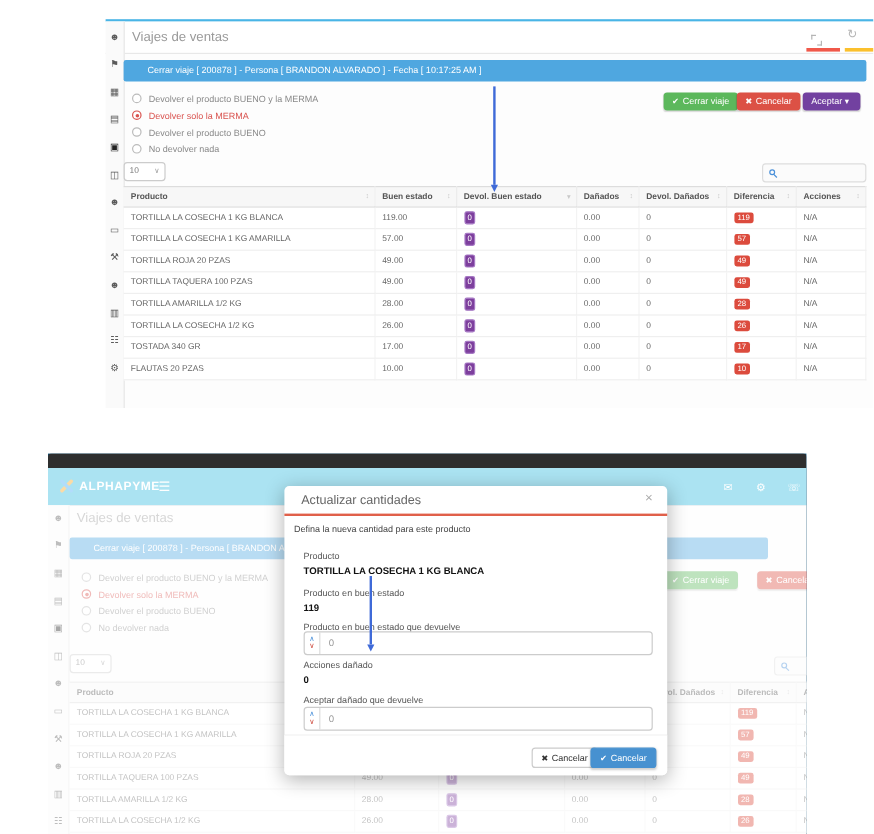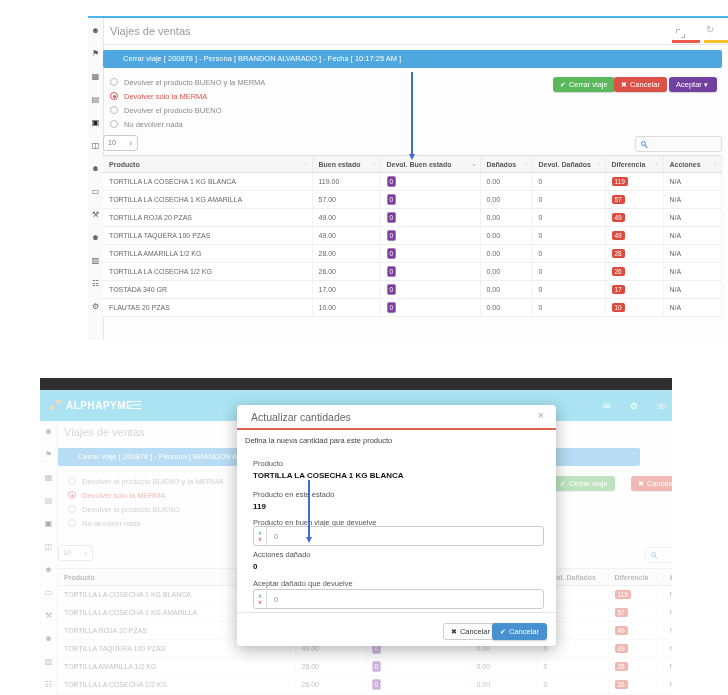--- a/index.html
+++ b/index.html
@@ -400,23 +400,23 @@
     <div class="overlay2"></div>
 
     <div class="modal">
       <span class="m-title">Actualizar cantidades</span>
       <span class="m-close">×</span>
       <div class="m-line"></div>
       <div class="m-intro">Defina la nueva cantidad para este producto</div>
 
       <span class="f-lbl" style="top:54px">Producto</span>
       <span class="f-val" style="top:66px">TORTILLA LA COSECHA 1 KG BLANCA</span>
-      <span class="f-lbl" style="top:85px">Producto en este estado</span>
+      <span class="f-lbl" style="top:85px">Producto en buen estado</span>
       <span class="f-val" style="top:97px">119</span>
-      <span class="f-lbl" style="top:113px">Producto en buen viaje que devuelve</span>
+      <span class="f-lbl" style="top:113px">Producto en buen estado que devuelve</span>
       <div class="num-input" style="top:121px">
         <span class="spin">
             <span class="up">∧</span>
             <span class="dn">∨</span>
           </span>
         <span class="num-val">0</span>
       </div>
       <span class="f-lbl" style="top:145px">Acciones dañado</span>
       <span class="f-val" style="top:157px">0</span>
       <span class="f-lbl" style="top:174px">Aceptar dañado que devuelve</span>

